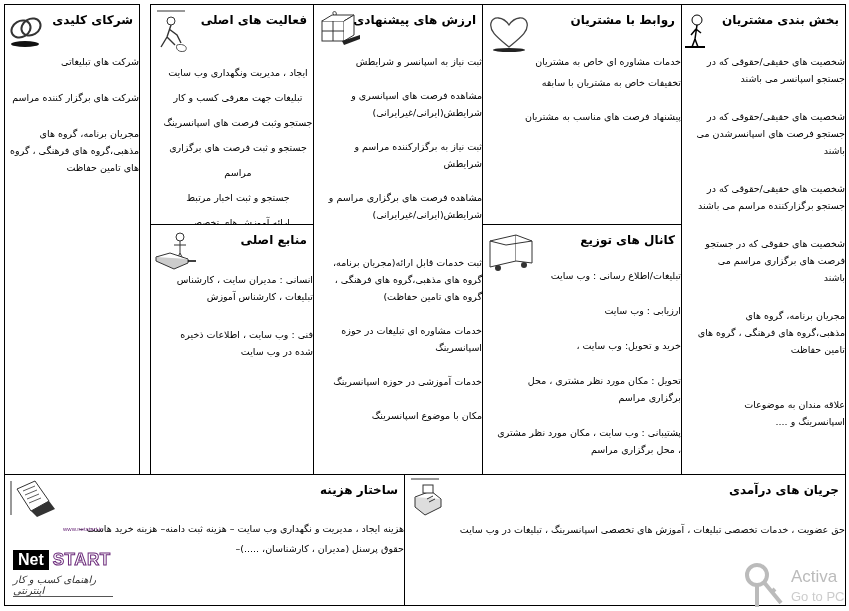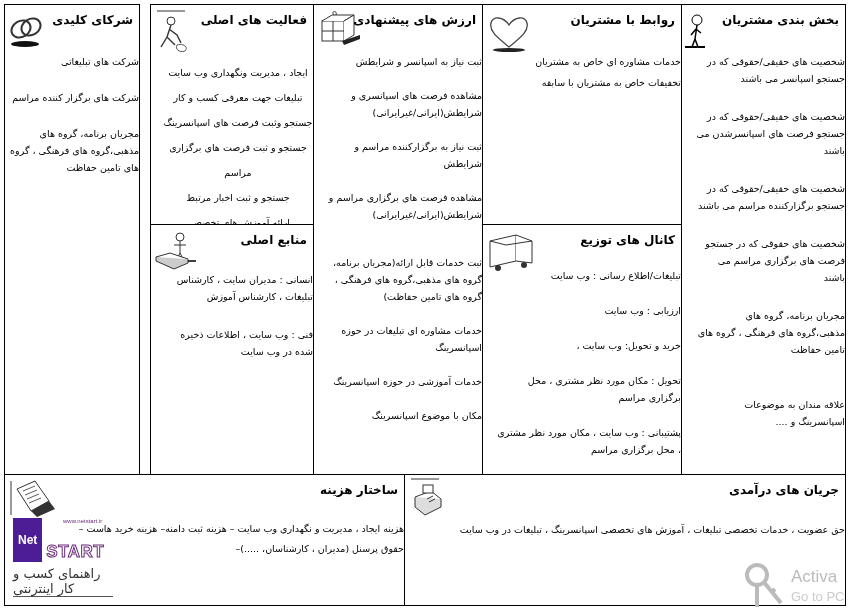--- a/index.html
+++ b/index.html
@@ -6,24 +6,24 @@
   body { width:849px; height:611px; position:relative; overflow:hidden; font-family:"DejaVu Sans", sans-serif; color:#000; }
   .canvas { position:absolute; left:0; top:0; width:849px; height:611px; }
   .cell { position:absolute; border:1px solid #000; box-sizing:border-box; direction:rtl; overflow:hidden; }
   .title { font-weight:bold; font-size:12px; position:absolute; right:6px; top:8px; white-space:nowrap; }
   .items { position:absolute; right:0; font-size:9.5px; line-height:17px; text-align:right; }
   .item { margin:0; }
   .icon { position:absolute; }
   .icon svg { display:block; }
   .netstart { position:absolute; left:8px; bottom:8px; direction:ltr; width:100px; }
   .ns-row { display:flex; align-items:flex-end; }
-  .ns-net { background:#4c1d95; color:#fff; font-weight:bold; font-size:12px; padding:12px 5px; line-height:20px; font-family:"Liberation Sans", sans-serif; }
+  .ns-net { background:#000000; color:#fff; font-weight:bold; font-size:16px; padding:0 5px; line-height:20px; font-family:"Liberation Sans", sans-serif; }
   .ns-start { color:#fff; font-weight:bold; font-size:17px; margin-left:4px; line-height:20px; font-family:"Liberation Sans", sans-serif; -webkit-text-stroke:1px #6b2a7a; letter-spacing:0.5px;margin-top:41px; }
   .ns-url { font-size:6px; color:#6b2a7a; position:absolute; left:50px; top:17px; font-family:"Liberation Sans", sans-serif; }
-  .ns-tag { font-size:13px; color:#333; margin-top:4px; direction:rtl; text-align:left; border-bottom:1px solid #555; }
+  .ns-tag { font-size:10px; color:#333; margin-top:4px; direction:rtl; text-align:left; border-bottom:1px solid #555; font-style:italic; }
   .watermark { position:absolute; right:0; bottom:0; width:110px; height:50px; }
   .wm-text1 { position:absolute; left:52px; top:6px; font-size:17px; color:#bbb; font-family:"Liberation Sans", sans-serif; white-space:nowrap; }
   .wm-text2 { position:absolute; left:52px; top:28px; font-size:13px; color:#ccc; font-family:"Liberation Sans", sans-serif; white-space:nowrap; }
 </style>
 </head>
 <body>
 
 <div class="canvas">
 
   <div class="cell" style="left:681px; top:4px; width:165px; height:471px;">
@@ -49,20 +49,21 @@
     <span class="icon" style="left:4px; top:8px;">
       <svg width="44" height="40" viewBox="0 0 44 40">
           <path d="M22 34 C10 24 2 18 4 10 C6 3 16 3 22 12 C28 3 38 3 40 10 C42 18 34 24 22 34 Z" fill="none" stroke="#444" stroke-width="1.3"></path>
           <ellipse cx="22" cy="37" rx="16" ry="2" fill="#222"></ellipse>
         </svg>
     </span>
     <div class="title">روابط با مشتریان</div>
     <div class="items" style="top:48px; width:180px;">
       <p class="item" style="margin-bottom:4px;">خدمات مشاوره ای خاص به مشتریان</p>
       <p class="item" style="margin-bottom:17px;">تخفیفات خاص به مشتریان با سابقه</p>
+      <p class="item">پیشنهاد فرصت های مناسب به مشتریان</p>
     </div>
   </div>
 
   <div class="cell" style="left:482px; top:224px; width:200px; height:251px;">
     <span class="icon" style="left:3px; top:6px;">
       <svg width="50" height="42" viewBox="0 0 50 42">
           <path d="M4 10 L30 4 L30 30 L4 36 Z" fill="#fff" stroke="#333"></path>
           <path d="M30 4 L46 10 L46 32 L30 30" fill="#fff" stroke="#333"></path>
           <path d="M4 10 L20 14 L46 10" fill="none" stroke="#333"></path>
           <circle cx="12" cy="37" r="3" fill="#333"></circle>

